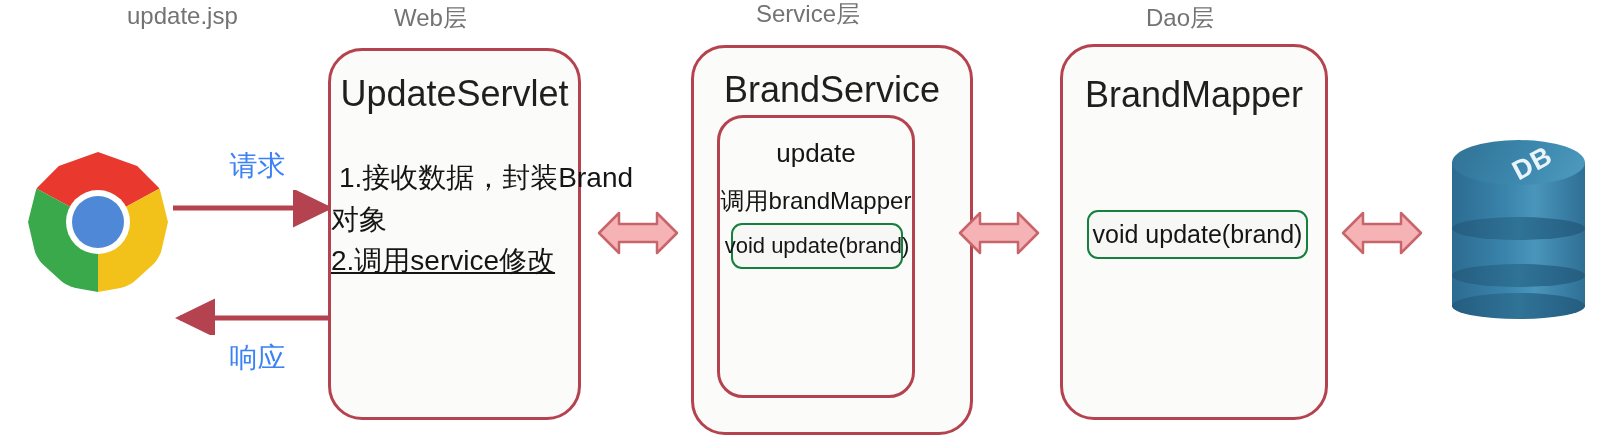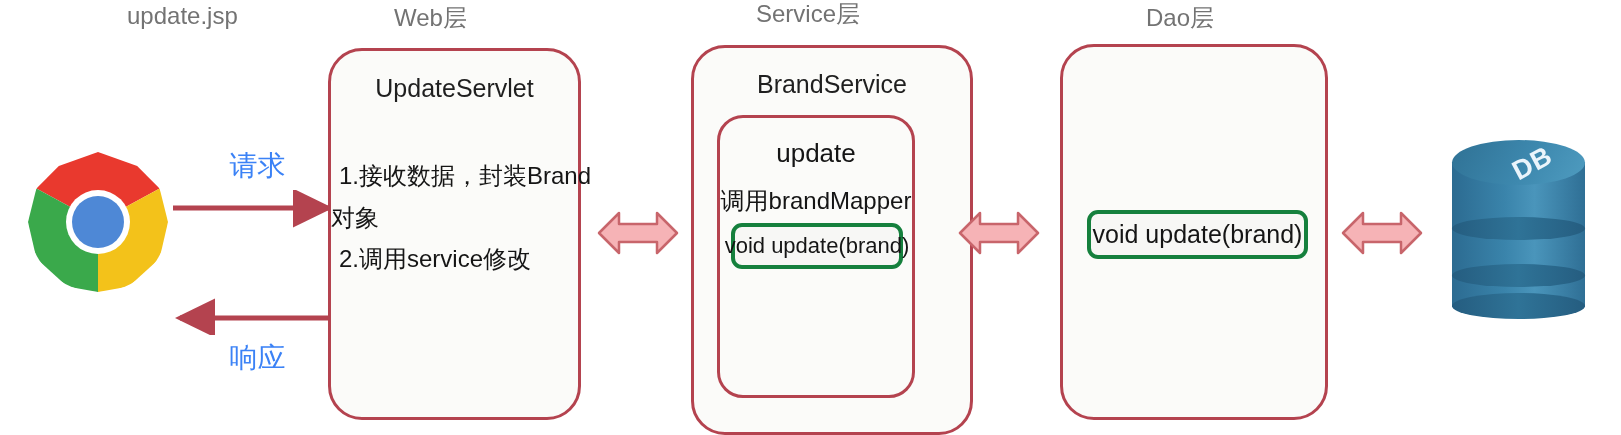--- a/index.html
+++ b/index.html
@@ -42,43 +42,43 @@
   }
   .inner-box {
     position: absolute;
     border: 3px solid #b4434f;
     border-radius: 26px;
     background: #fbfbf9;
     box-sizing: border-box;
   }
   .method-box {
     position: absolute;
-    border: 4px solid #15803d;
+    border: 2px solid #15803d;
     border-radius: 11px;
     background: #f7f7f5;
     box-sizing: border-box;
     display: flex;
     align-items: center;
     justify-content: center;
     white-space: nowrap;
   }
 
   .box-title {
     position: absolute;
     width: 100%;
     text-align: center;
-    font-size: 25px;
+    font-size: 36px;
     line-height: 1;
     color: #1f1f1f;
     white-space: nowrap;
   }
 
   .body-line {
     position: absolute;
-    font-size: 24px;
+    font-size: 28px;
     line-height: 1;
     color: #151515;
     white-space: nowrap;
   }
 
   .svc-line {
     position: absolute;
     width: 100%;
     text-align: center;
     font-size: 24px;
@@ -212,21 +212,21 @@
   <div class="flow-label" style="left:185px; top:344px; width:145px;">响应</div>
 
   <div class="layer-box" style="left:328px; top:48px; width:253px; height:372px;">
 
     <div class="box-title" style="top:25px;">UpdateServlet</div>
 
     <div class="body-line" style="left:8px; top:113px;">1.接收数据，封装Brand</div>
 
     <div class="body-line" style="left:0; top:155px;">对象</div>
 
-    <div class="body-line" style="left:8px; top:196px;">2.调用service修改</div>
+    <div class="body-line" style="left:0; top:196px;text-decoration:underline;">2.调用service修改</div>
 
   </div>
 
   <svg class="abs" style="left:597px; top:205px;" width="82" height="56">
     <polygon points="2,28 22,8 22,19 60,19 60,8 80,28 60,48 60,37 22,37 22,48" fill="#f6b3b6" stroke="#c8656b" stroke-width="2.5" stroke-linejoin="round"></polygon>
   </svg>
 
   <div class="layer-box" style="left:691px; top:45px; width:282px; height:390px;">
 
     <div class="box-title" style="top:24px;">BrandService</div>
@@ -242,20 +242,21 @@
       </div>
     </div>
   </div>
 
   <svg class="abs" style="left:958px; top:205px;" width="82" height="56">
     <polygon points="2,28 22,8 22,19 60,19 60,8 80,28 60,48 60,37 22,37 22,48" fill="#f6b3b6" stroke="#c8656b" stroke-width="2.5" stroke-linejoin="round"></polygon>
   </svg>
 
   <div class="layer-box" style="left:1060px; top:44px; width:268px; height:376px;">
 
+    <div class="box-title" style="top:30px;">BrandMapper</div>
 
     <div class="method-box" style="left:24px; top:163px; width:221px; height:49px;">
       <span class="method-text method-text-lg">void update(brand)</span>
     </div>
   </div>
 
   <svg class="abs" style="left:1341px; top:205px;" width="82" height="56">
     <polygon points="2,28 22,8 22,19 60,19 60,8 80,28 60,48 60,37 22,37 22,48" fill="#f6b3b6" stroke="#c8656b" stroke-width="2.5" stroke-linejoin="round"></polygon>
   </svg>
 

